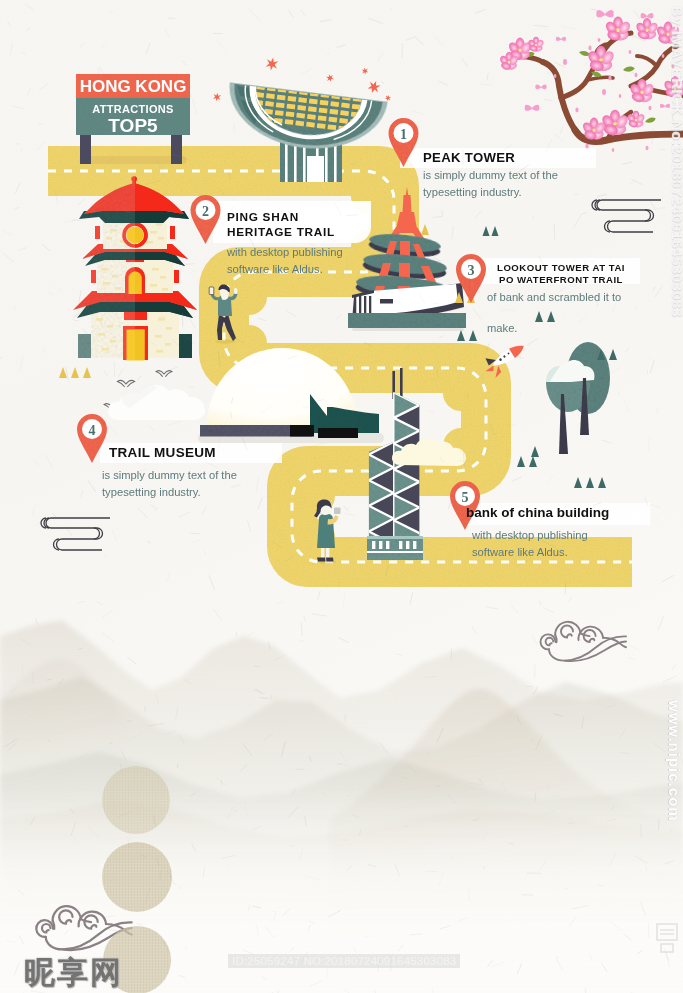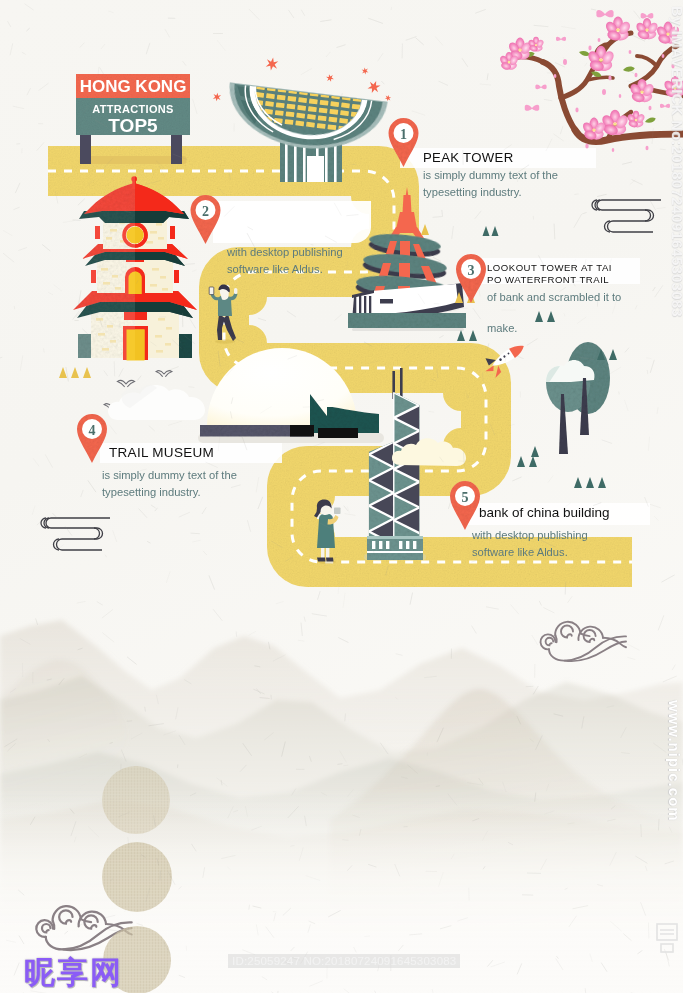--- a/index.html
+++ b/index.html
@@ -1,20 +1,20 @@
 <!DOCTYPE html>
 <html><head>
 <meta charset="utf-8">
 <style>
   html,body{margin:0;padding:0;background:#fff;}
   body{width:683px;height:993px;overflow:hidden;font-family:"Liberation Sans",sans-serif;}
   #poster{position:relative;width:683px;height:993px;overflow:hidden;background:#f7f7f4;}
   .abs{position:absolute;}
   svg{display:block;overflow:visible;}
-  .ttl{font-weight:normal;color:#111;letter-spacing:.4px;}
+  .ttl{font-weight:bold;color:#111;letter-spacing:.4px;}
   .dsc{color:#5d7b7d;}
 </style>
 </head>
 <body>
 
 <div id="poster">
 
   <svg class="abs" style="left:0;top:0;width:0;height:0">
     <defs>
       <filter id="grain" x="-5%" y="-5%" width="110%" height="110%">
@@ -657,41 +657,45 @@
       <text x="465" y="501.5" text-anchor="middle" font-family="'Liberation Serif',serif" font-size="14" font-weight="bold" fill="#4b6f6c">5</text>
     </g>
   </svg>
 
   <div class="abs ttl" style="left:423px;top:149px;font-size:13.2px;line-height:18px;letter-spacing:.3px;">PEAK TOWER</div>
   <div class="abs dsc" style="left:423px;top:168px;font-size:11.2px;line-height:14px;">
     <div>is simply dummy text of the</div>
     <div style="margin-top:3px">typesetting industry.</div>
   </div>
 
+  <div class="abs" style="left:227px;top:210px;">
+    <div class="ttl" style="font-size:11.8px;line-height:15px;letter-spacing:.7px;">PING SHAN</div>
+    <div class="ttl" style="font-size:11.8px;line-height:15px;letter-spacing:.7px;">HERITAGE TRAIL</div>
+  </div>
   <div class="abs dsc" style="left:227px;top:245px;font-size:11.2px;line-height:14px;">
     <div>with desktop publishing</div>
     <div style="margin-top:3px">software like Aldus.</div>
   </div>
 
-  <div class="abs" style="left:487px;top:262px;width:148px;">
+  <div class="abs" style="left:487px;top:262px;width:148px;text-align:center;">
     <div class="ttl" style="font-size:9.6px;line-height:11.5px;letter-spacing:.5px;">LOOKOUT TOWER AT TAI</div>
     <div class="ttl" style="font-size:9.6px;line-height:11.5px;letter-spacing:.5px;">PO WATERFRONT TRAIL</div>
   </div>
   <div class="abs dsc" style="left:487px;top:290px;font-size:11.2px;line-height:14px;">
     <div>of bank and scrambled it to</div>
     <div style="margin-top:17px">make.</div>
   </div>
 
   <div class="abs ttl" style="left:109px;top:445px;font-size:13.5px;line-height:16px;letter-spacing:.3px;">TRAIL MUSEUM</div>
   <div class="abs dsc" style="left:102px;top:468px;font-size:11.2px;line-height:14px;">
     <div>is simply dummy text of the</div>
     <div style="margin-top:3px">typesetting industry.</div>
   </div>
 
-  <div class="abs ttl" style="left:479px;top:505px;font-size:13.5px;line-height:16px;letter-spacing:0;">bank of china building</div>
+  <div class="abs ttl" style="left:466px;top:505px;font-size:13.5px;line-height:16px;letter-spacing:0;">bank of china building</div>
   <div class="abs dsc" style="left:472px;top:528px;font-size:11.2px;line-height:14px;">
     <div>with desktop publishing</div>
     <div style="margin-top:3px">software like Aldus.</div>
   </div>
 
   <svg class="abs" style="left:495px;top:0px" width="190" height="152" viewBox="0 0 190 152">
     <defs>
       <radialGradient id="petg" cx="0.5" cy="0.5" r="0.6">
         <stop offset="0" stop-color="#ffd2e6"></stop>
         <stop offset="0.55" stop-color="#f48cc0"></stop>
@@ -1452,21 +1456,21 @@
       <line x1="238.1" y1="810.3" x2="233.4" y2="812.0" stroke="#8d8d86" stroke-width="0.8" opacity="0.09"></line>
       <line x1="391.7" y1="6.9" x2="391.0" y2="10.0" stroke="#8d8d86" stroke-width="0.8" opacity="0.08"></line>
       <line x1="647.2" y1="370.0" x2="647.8" y2="374.1" stroke="#8d8d86" stroke-width="0.8" opacity="0.10"></line>
       <line x1="179.8" y1="248.5" x2="178.0" y2="260.7" stroke="#8d8d86" stroke-width="0.8" opacity="0.11"></line>
       <line x1="621.2" y1="367.0" x2="609.9" y2="373.8" stroke="#8d8d86" stroke-width="0.8" opacity="0.06"></line>
     </svg>
 
   <div class="abs" style="right:-2px;top:6px;writing-mode:vertical-rl;font-size:14.5px;font-weight:bold;color:#f6f6f6;text-shadow:0 0 1px #cfcfcf,1px 0 1px #d6d6d6;letter-spacing:0.5px;opacity:0.9">By-IMAVERICK No:20180724091645303083</div>
   <div class="abs" style="right:0px;top:700px;writing-mode:vertical-rl;font-size:15px;font-weight:bold;color:#ffffff;text-shadow:0 0 1px #c4c4c4,0 1px 1px #cfcfcf;letter-spacing:1px">www.nipic.com</div>
   <div class="abs" style="left:228px;top:954px;font-size:11.5px;color:#f3f3f3;background:rgba(215,215,215,0.55);padding:1px 4px;letter-spacing:.2px">ID:25059247 NO:20180724091645303083</div>
-  <div class="abs" style="left:24px;top:952px;font-size:31px;font-weight:bold;color:#8b5cf6;text-shadow:0 0 2px #b0b0b0,1px 1px 0 #bfbfbf;letter-spacing:2px">昵享网</div>
+  <div class="abs" style="left:24px;top:952px;font-size:31px;font-weight:bold;color:#737373;text-shadow:0 0 2px #b0b0b0,1px 1px 0 #bfbfbf;letter-spacing:2px">昵享网</div>
   <svg class="abs" style="left:654px;top:922px" width="26" height="32" viewBox="0 0 26 32">
     <g fill="none" stroke="#e3e3e3" stroke-width="1.6">
       <rect x="3" y="2" width="20" height="16"></rect>
       <path d="M6 8 H20 M6 12 H20"></path>
       <rect x="7" y="22" width="12" height="8"></rect>
     </g>
   </svg>
 
 </div>
 

